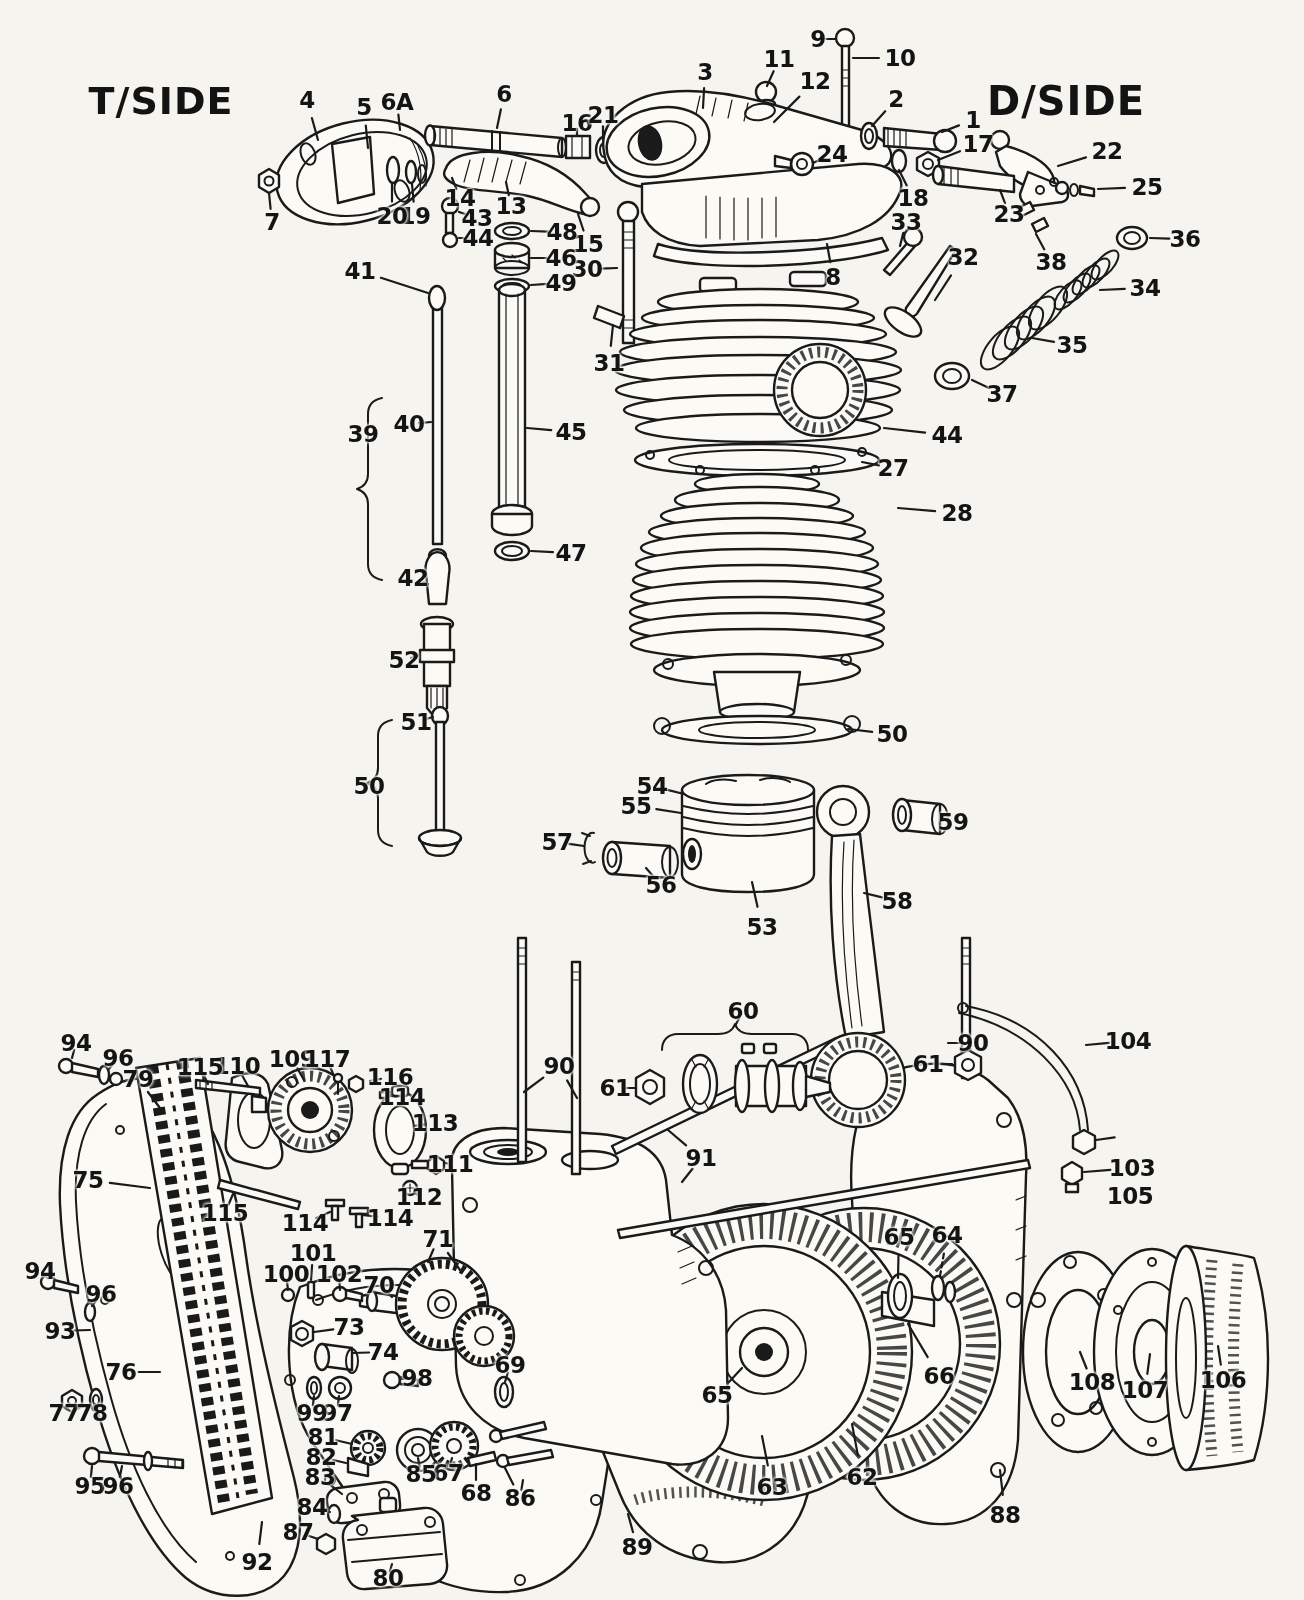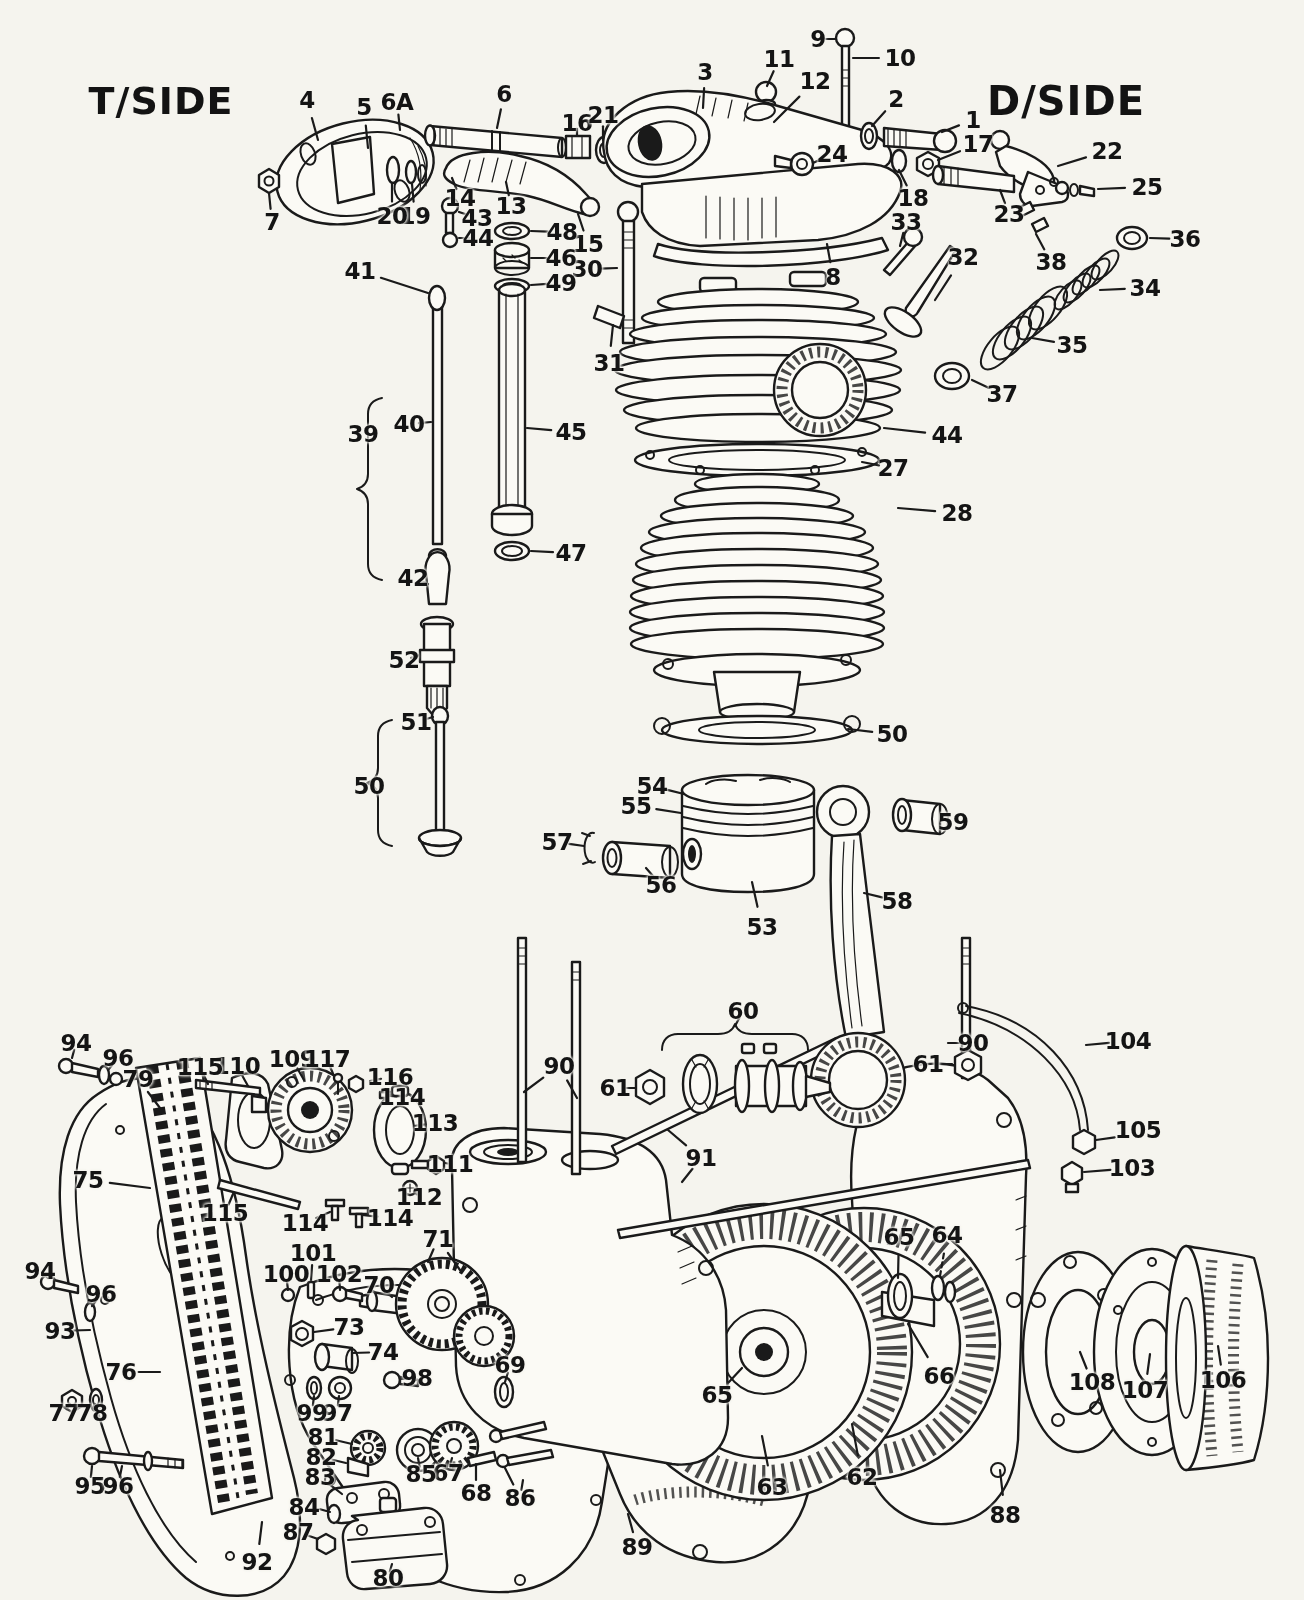--- a/index.html
+++ b/index.html
@@ -693,21 +693,21 @@
       <div class="lbl" style="left: 383px; top: 1352px;">74</div>
       <div class="lbl" style="left: 88px; top: 1180px;">75</div>
       <div class="lbl" style="left: 121px; top: 1372px;">76</div>
       <div class="lbl" style="left: 64px; top: 1413px;">77</div>
       <div class="lbl" style="left: 92px; top: 1413px;">78</div>
       <div class="lbl" style="left: 138px; top: 1079px;">79</div>
       <div class="lbl" style="left: 388px; top: 1578px;">80</div>
       <div class="lbl" style="left: 323px; top: 1437px;">81</div>
       <div class="lbl" style="left: 321px; top: 1457px;">82</div>
       <div class="lbl" style="left: 320px; top: 1477px;">83</div>
-      <div class="lbl" style="left: 304px; top: 1507px;">84</div>
+      <div class="lbl" style="left: 312px; top: 1507px;">84</div>
       <div class="lbl" style="left: 421px; top: 1474px;">85</div>
       <div class="lbl" style="left: 520px; top: 1498px;">86</div>
       <div class="lbl" style="left: 298px; top: 1532px;">87</div>
       <div class="lbl" style="left: 1005px; top: 1515px;">88</div>
       <div class="lbl" style="left: 637px; top: 1547px;">89</div>
       <div class="lbl" style="left: 559px; top: 1066px;">90</div>
       <div class="lbl" style="left: 973px; top: 1043px;">90</div>
       <div class="lbl" style="left: 701px; top: 1158px;">91</div>
       <div class="lbl" style="left: 257px; top: 1562px;">92</div>
       <div class="lbl" style="left: 60px; top: 1331px;">93</div>
@@ -718,21 +718,21 @@
       <div class="lbl" style="left: 101px; top: 1294px;">96</div>
       <div class="lbl" style="left: 118px; top: 1486px;">96</div>
       <div class="lbl" style="left: 337px; top: 1413px;">97</div>
       <div class="lbl" style="left: 417px; top: 1378px;">98</div>
       <div class="lbl" style="left: 312px; top: 1413px;">99</div>
       <div class="lbl" style="left: 286px; top: 1274px;">100</div>
       <div class="lbl" style="left: 313px; top: 1253px;">101</div>
       <div class="lbl" style="left: 339px; top: 1274px;">102</div>
       <div class="lbl" style="left: 1132px; top: 1168px;">103</div>
       <div class="lbl" style="left: 1128px; top: 1041px;">104</div>
-      <div class="lbl" style="left: 1130px; top: 1130px; margin-left: 8px;">105</div>
+      <div class="lbl" style="left: 1130px; top: 1196px;">105</div>
       <div class="lbl" style="left: 1223px; top: 1380px;">106</div>
       <div class="lbl" style="left: 1145px; top: 1390px;">107</div>
       <div class="lbl" style="left: 1092px; top: 1382px;">108</div>
       <div class="lbl" style="left: 292px; top: 1059px;">109</div>
       <div class="lbl" style="left: 237px; top: 1066px;">110</div>
       <div class="lbl" style="left: 450px; top: 1164px;">111</div>
       <div class="lbl" style="left: 419px; top: 1197px;">112</div>
       <div class="lbl" style="left: 435px; top: 1123px;">113</div>
       <div class="lbl" style="left: 402px; top: 1097px;">114</div>
       <div class="lbl" style="left: 305px; top: 1223px;">114</div>

